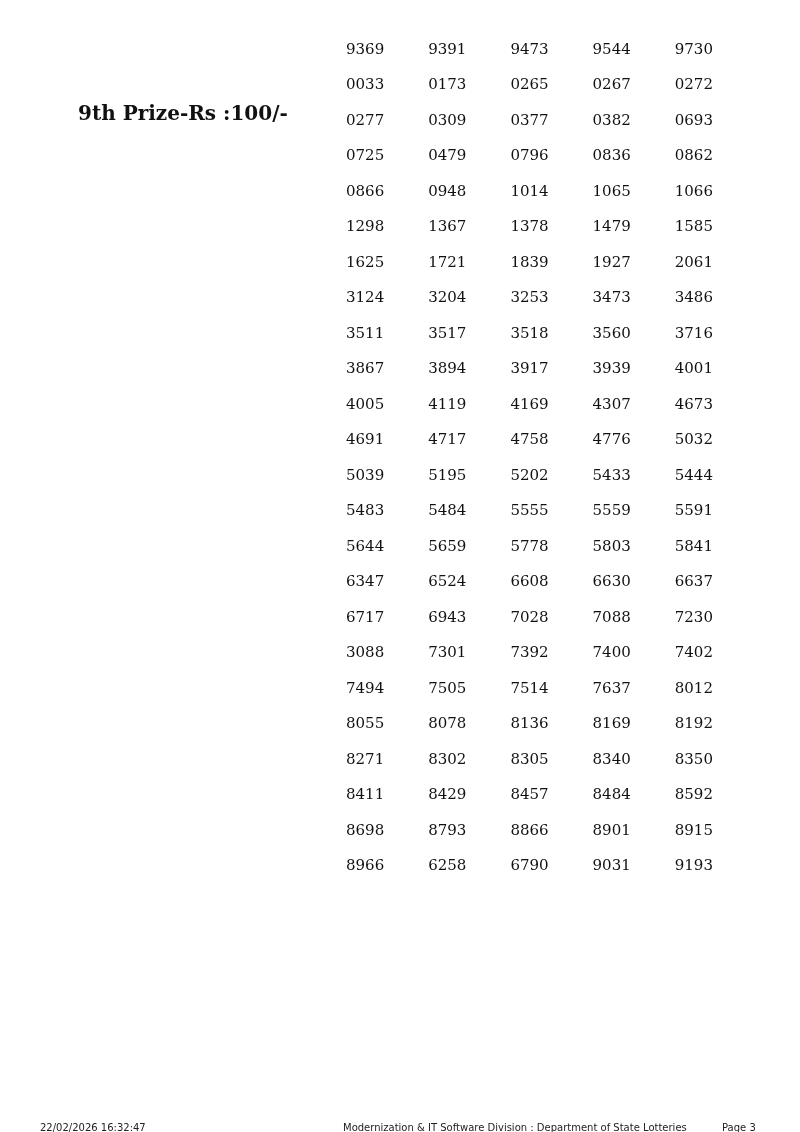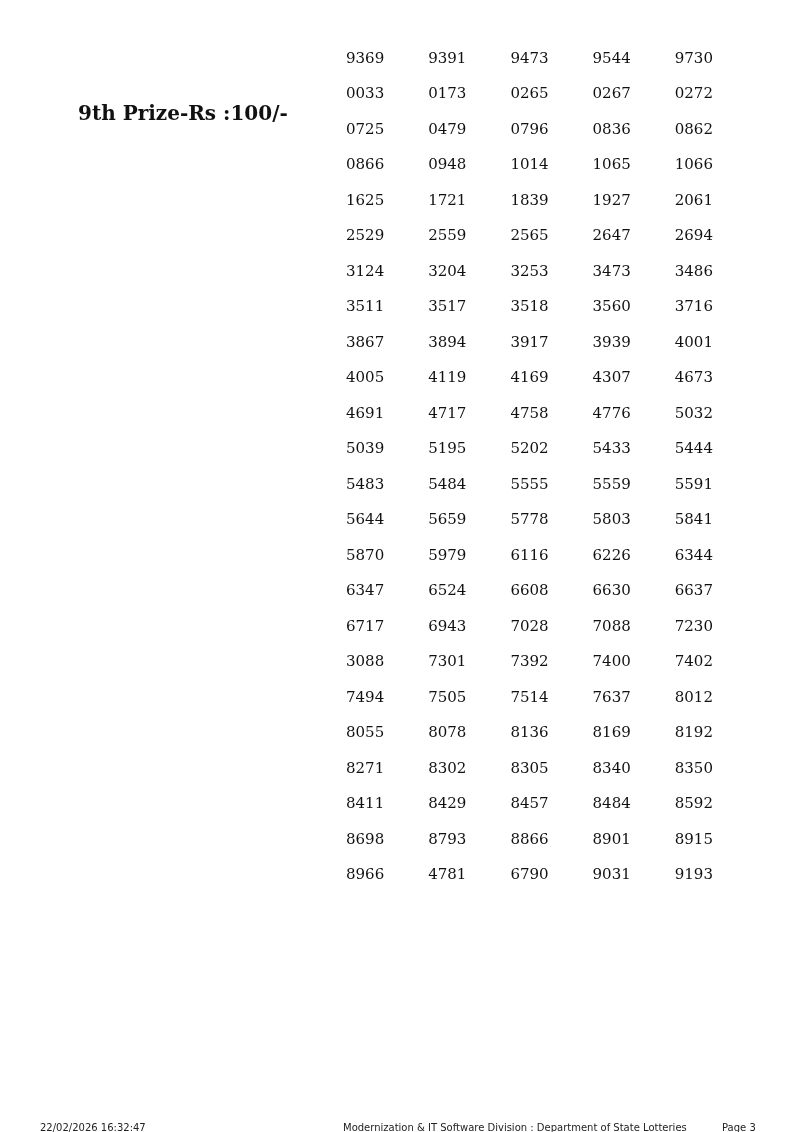--- a/index.html
+++ b/index.html
@@ -1,19 +1,19 @@
 <!DOCTYPE html>
 <html><head>
 <meta charset="utf-8">
 <style>
   html, body { margin: 0; padding: 0; background: #ffffff; }
   body { width: 800px; height: 1132px; position: relative; overflow: hidden; font-family: "DejaVu Serif", serif; color: #111; }
   .prize-label { position: absolute; left: 78px; top: 101px; font-weight: bold; font-size: 20px; font-family: "DejaVu Serif", serif; }
   .grid { position: absolute; left: 346px; top: 31px; }
-  .row { height: 35.5px; display: flex; align-items: flex-end; }
+  .row { height: 35.5px; display: flex; align-items: center; }
   .cell { width: 82.2px; font-size: 15px; line-height: 18px; white-space: nowrap; }
   .footer { position: absolute; top: 1106px; font-family: "DejaVu Sans", sans-serif; font-size: 10px; color: #222; margin-top: 16px; }
   .footer-date { left: 40px; }
   .footer-org { left: 343px; }
   .footer-page { left: 722px; }
 </style>
 </head>
 <body>
 
 <div class="prize-label">9th Prize-Rs :100/-</div>
@@ -27,46 +27,53 @@
       <div class="cell">9730</div>
     </div>
     <div class="row">
       <div class="cell">0033</div>
       <div class="cell">0173</div>
       <div class="cell">0265</div>
       <div class="cell">0267</div>
       <div class="cell">0272</div>
     </div>
     <div class="row">
+      <div class="cell">0277</div>
+      <div class="cell">0309</div>
+      <div class="cell">0377</div>
+      <div class="cell">0382</div>
+      <div class="cell">0693</div>
+    </div>
+    <div class="row">
       <div class="cell">0725</div>
       <div class="cell">0479</div>
       <div class="cell">0796</div>
       <div class="cell">0836</div>
       <div class="cell">0862</div>
     </div>
     <div class="row">
       <div class="cell">0866</div>
       <div class="cell">0948</div>
       <div class="cell">1014</div>
       <div class="cell">1065</div>
       <div class="cell">1066</div>
     </div>
     <div class="row">
+      <div class="cell">1298</div>
+      <div class="cell">1367</div>
+      <div class="cell">1378</div>
+      <div class="cell">1479</div>
+      <div class="cell">1585</div>
+    </div>
+    <div class="row">
       <div class="cell">1625</div>
       <div class="cell">1721</div>
       <div class="cell">1839</div>
       <div class="cell">1927</div>
       <div class="cell">2061</div>
-    </div>
-    <div class="row">
-      <div class="cell">2529</div>
-      <div class="cell">2559</div>
-      <div class="cell">2565</div>
-      <div class="cell">2647</div>
-      <div class="cell">2694</div>
     </div>
     <div class="row">
       <div class="cell">3124</div>
       <div class="cell">3204</div>
       <div class="cell">3253</div>
       <div class="cell">3473</div>
       <div class="cell">3486</div>
     </div>
     <div class="row">
       <div class="cell">3511</div>
@@ -109,27 +116,20 @@
       <div class="cell">5555</div>
       <div class="cell">5559</div>
       <div class="cell">5591</div>
     </div>
     <div class="row">
       <div class="cell">5644</div>
       <div class="cell">5659</div>
       <div class="cell">5778</div>
       <div class="cell">5803</div>
       <div class="cell">5841</div>
-    </div>
-    <div class="row">
-      <div class="cell">5870</div>
-      <div class="cell">5979</div>
-      <div class="cell">6116</div>
-      <div class="cell">6226</div>
-      <div class="cell">6344</div>
     </div>
     <div class="row">
       <div class="cell">6347</div>
       <div class="cell">6524</div>
       <div class="cell">6608</div>
       <div class="cell">6630</div>
       <div class="cell">6637</div>
     </div>
     <div class="row">
       <div class="cell">6717</div>
@@ -175,21 +175,21 @@
     </div>
     <div class="row">
       <div class="cell">8698</div>
       <div class="cell">8793</div>
       <div class="cell">8866</div>
       <div class="cell">8901</div>
       <div class="cell">8915</div>
     </div>
     <div class="row">
       <div class="cell">8966</div>
-      <div class="cell">4781</div>
+      <div class="cell">6258</div>
       <div class="cell">6790</div>
       <div class="cell">9031</div>
       <div class="cell">9193</div>
     </div>
   </div>
 
 <div class="footer footer-date">22/02/2026 16:32:47</div>
 <div class="footer footer-org">Modernization &amp; IT Software Division : Department of State Lotteries</div>
 <div class="footer footer-page">Page 3</div>
 

